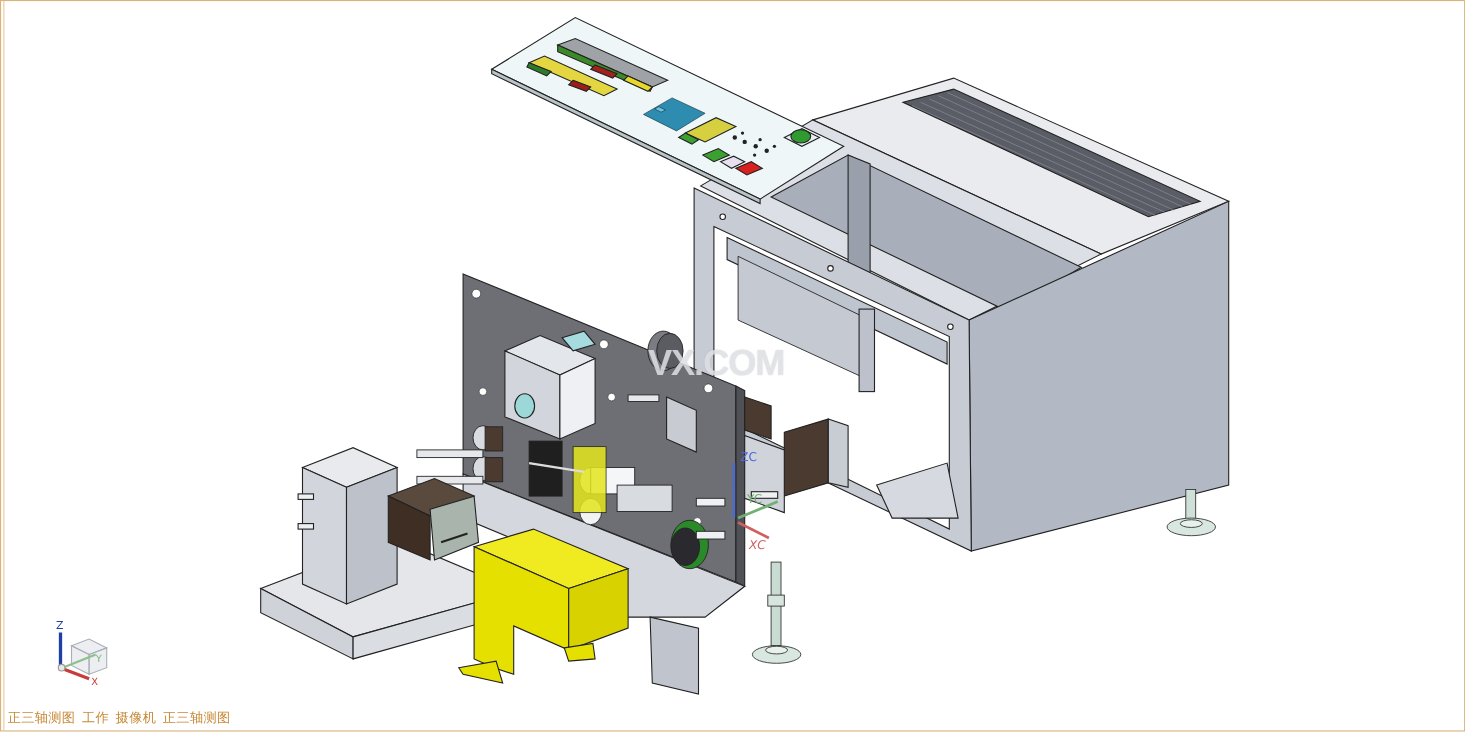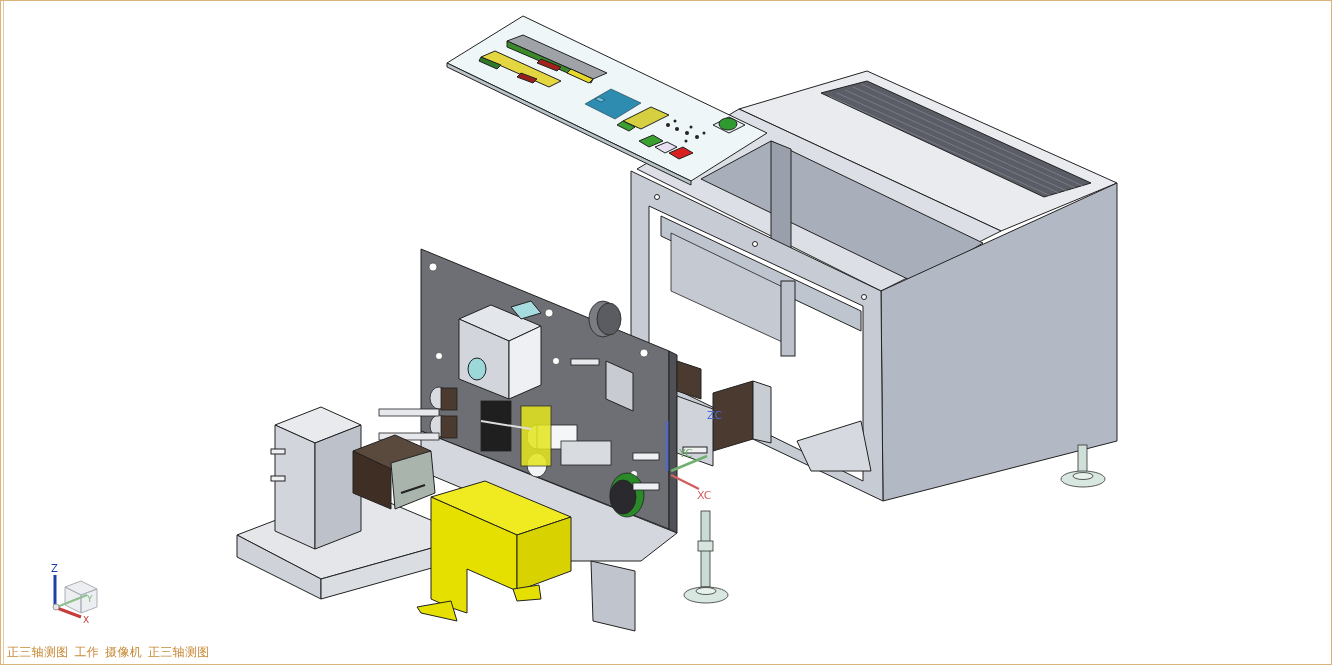--- a/index.html
+++ b/index.html
@@ -209,24 +209,25 @@
     </g>
 
     <g stroke="#333" stroke-width="0.8">
       <rect x="700" y="510" width="9" height="76" fill="#c8dcd4"></rect>
       <rect x="697" y="540" width="15" height="10" fill="#d8e4de"></rect>
       <ellipse cx="705" cy="594" rx="22" ry="8" fill="#d8e8e0"></ellipse>
       <ellipse cx="705" cy="590" rx="10" ry="3.5" fill="#e8f2ec"></ellipse>
     </g>
   </svg>
 
-
-  <div class="wcs-label" style="left:706px;top:408px;color:#4a6ad8;text-align:right;">ZC</div>
+  <div class="watermark">VX.COM</div>
+
+  <div class="wcs-label" style="left:672px;top:408px;color:#4a6ad8;text-align:right;">ZC</div>
   <div class="wcs-label" style="left:678px;top:446px;color:#70b070;">YC</div>
-  <div class="wcs-label" style="left:696px;top:488px;color:#d06060;">XC</div>
+  <div class="wcs-label" style="left:680px;top:488px;color:#d06060;font-style:italic;">XC</div>
 
   <svg class="triad" viewBox="0 0 70 65" xmlns="http://www.w3.org/2000/svg">
     <g stroke="#aab0b8" stroke-width="1" fill="rgba(200,206,214,0.35)">
       <polygon points="24,26 40,20 56,28 40,34"></polygon>
       <polygon points="24,26 40,34 40,52 24,44"></polygon>
       <polygon points="40,34 56,28 56,46 40,52"></polygon>
     </g>
     <line x1="14" y1="46" x2="14" y2="14" stroke="#1f3fa8" stroke-width="3"></line>
     <line x1="16" y1="46" x2="46" y2="34" stroke="#8cc08c" stroke-width="2"></line>
     <line x1="16" y1="47" x2="40" y2="56" stroke="#c83c3c" stroke-width="3"></line>

